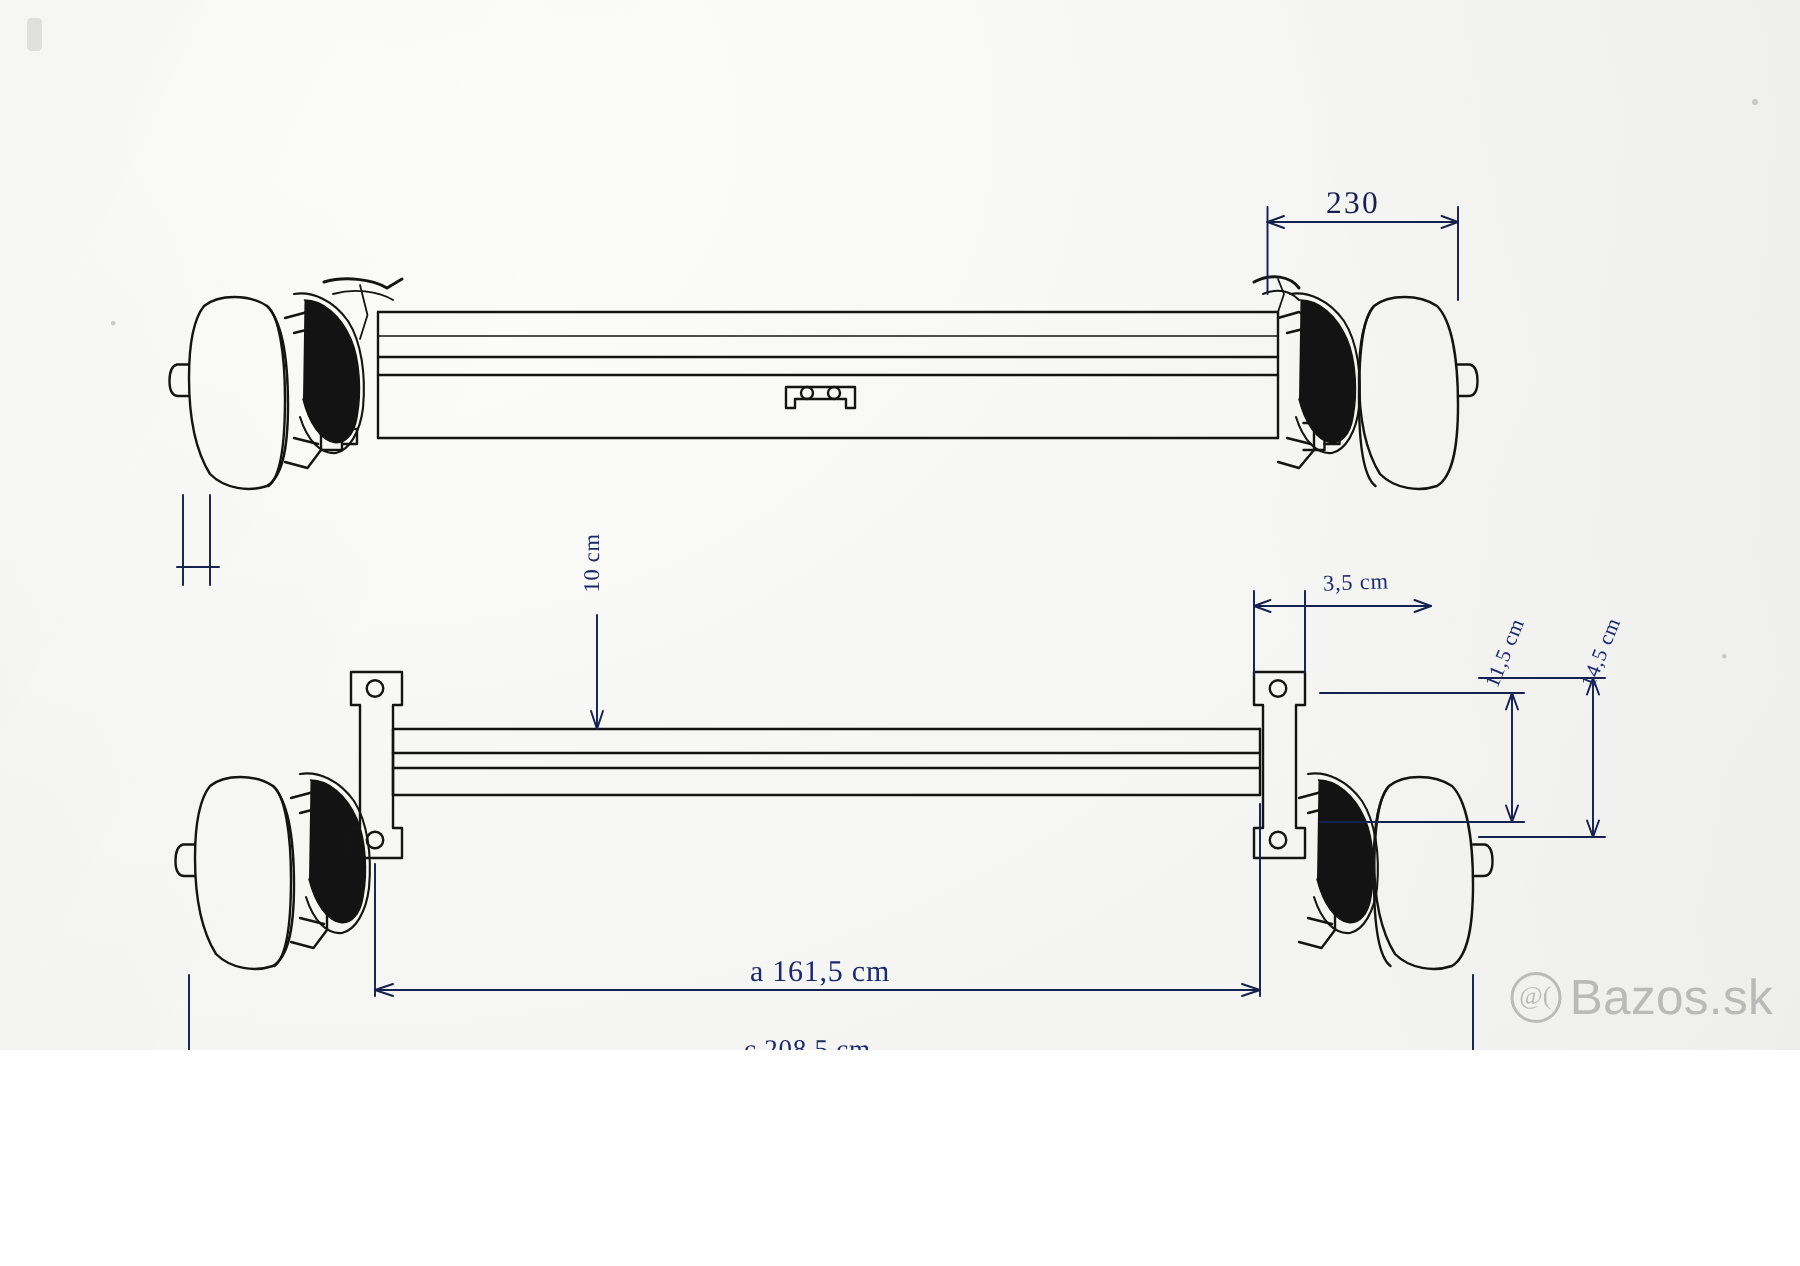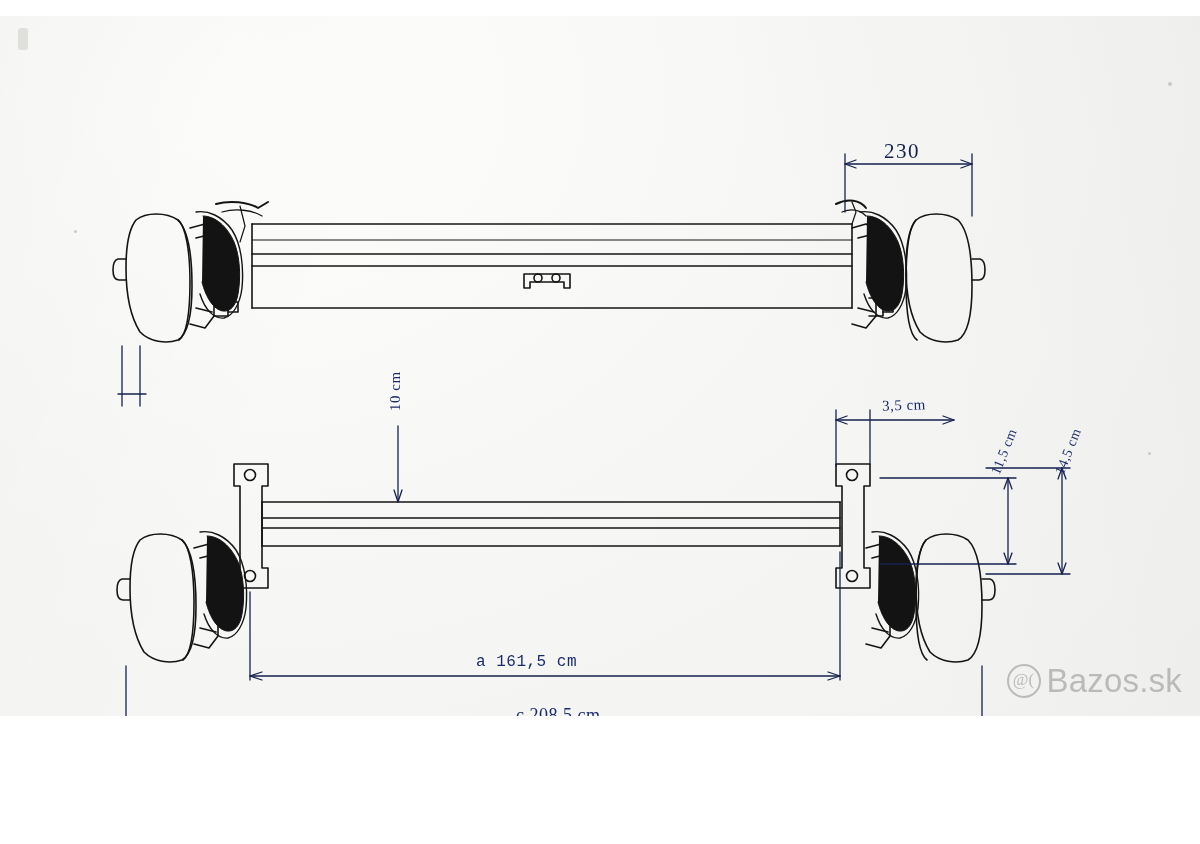--- a/index.html
+++ b/index.html
@@ -7,21 +7,20 @@
     padding: 0;
     background: #ffffff;
   }
   #stage {
     position: relative;
     width: 1200px;
     height: 700px;
     background: #f2f2f0;
     overflow: hidden;
     font-family: "Liberation Sans", sans-serif;
-    margin-top: 16px;
   }
   
   #paper {
     position: absolute;
     left: 0; top: 0;
     width: 1200px; height: 844px;
     background:
       radial-gradient(ellipse at 20% 10%, #fdfdfb 0%, #f7f7f5 40%, #f0f0ee 100%);
   }
   #paper::after{
@@ -44,22 +43,22 @@
     color: #1b2a6b;
     font-family: "Liberation Serif", serif;
     white-space: nowrap;
     letter-spacing: 0.5px;
   }
   .t230 { left: 884px; top: 123px; font-size: 21px; color:#15204f; letter-spacing:1.5px;}
   .t35  { left: 882px; top: 381px; font-size: 15px; transform: rotate(-2deg); }
   .t10  { left: 387px; top: 395px; font-size: 15px; transform: rotate(-90deg); transform-origin: left top; }
   .t115 { left: 988px; top: 455px; font-size: 14px; transform: rotate(-68deg); transform-origin: left top;}
   .t145 { left: 1052px; top: 455px; font-size: 14px; transform: rotate(-68deg); transform-origin: left top;}
-  .ta   { left: 476px; top: 637px; font-size: 16px; font-family: Liberation Mono, monospace; }
-  .tc   { left: 516px; top: 689px; font-size: 18px; }
+  .ta   { left: 500px; top: 637px; font-size: 20px; }
+  .tc   { left: 496px; top: 689px; font-size: 18px; }
 
   
   #wm {
     position: absolute;
     right: 18px;
     bottom: 16px;
     display: flex;
     align-items: center;
     gap: 6px;
     opacity: 0.55;

